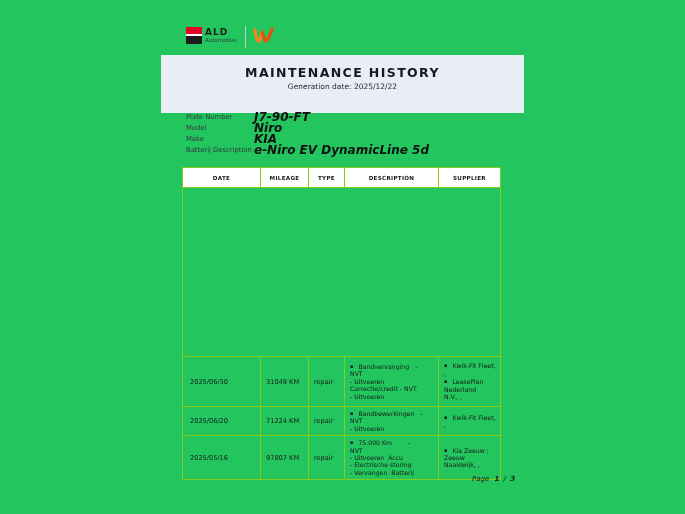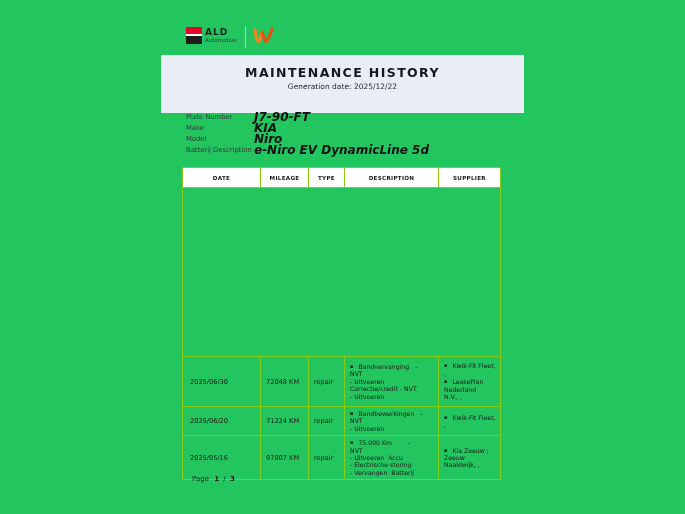--- a/index.html
+++ b/index.html
@@ -37,21 +37,21 @@
   td.c-date, td.c-mileage, td.c-type { font-size:6.6px; padding-left:7px; color:#1a1a1a; }
   td.c-mileage { padding-left:5px; }
   td.c-type { padding-left:5px;margin-left:30px; }
   td.c-desc, td.c-supp { vertical-align:top; padding:3px 2px 2px 5px; font-size:6.2px; line-height:7.4px; color:#1a1a1a; }
   .r1 td { height:50px; } .r2 td { height:28px; } .r3 td { height:38px; }
   .bullet-item { margin-bottom:1px; }
   .bullet { font-size:5px; margin-right:5px; vertical-align:top; }
   .item-text { white-space:pre-wrap; display:inline; }
 
   
-  .footer { position:absolute; left:192px; top:475px; width:339px; font-size:7px; color:#1a1a1a; }
+  .footer { position:absolute; left:176px; top:475px; width:339px; text-align:right; font-size:7px; color:#1a1a1a;font-style:italic; }
   .footer b { font-weight:bold; }
   .footer .sep { margin:0 2px; }
   .footer .num { margin-left:3px; }
 </style>
 </head>
 <body>
 
 <div class="page">
 
   <div class="brand-row">
@@ -73,26 +73,26 @@
     <div class="banner-title">MAINTENANCE HISTORY</div>
     <div class="banner-subtitle">Generation date: 2025/12/22</div>
   </div>
 
   <div class="details">
     <div class="detail-row">
       <div class="detail-label">Plate Number</div>
       <div class="detail-value">J7-90-FT</div>
     </div>
     <div class="detail-row">
+      <div class="detail-label">Model</div>
+      <div class="detail-value">Niro</div>
+    </div>
+    <div class="detail-row">
       <div class="detail-label">Make</div>
       <div class="detail-value">KIA</div>
-    </div>
-    <div class="detail-row">
-      <div class="detail-label">Model</div>
-      <div class="detail-value">Niro</div>
     </div>
     <div class="detail-row">
       <div class="detail-label">Batterij Description</div>
       <div class="detail-value">e-Niro EV DynamicLine 5d</div>
     </div>
   </div>
 
   <div class="mt-wrap">
     <table class="mt">
       <colgroup>
@@ -109,21 +109,21 @@
         <th>TYPE</th>
         <th>DESCRIPTION</th>
         <th>SUPPLIER</th>
       </tr>
       <tr class="spacer">
             <td colspan="5"></td>
           </tr>
 
       <tr class="r1">
         <td class="c-date">2025/06/30</td>
-        <td class="c-mileage">72048 KM</td>
+        <td class="c-mileage">31049 KM</td>
         <td class="c-type">repair</td>
         <td class="c-desc">
           <div class="bullet-item"><span class="bullet">▪</span><span class="item-text">Bandvervanging   -
 NVT
 - Uitvoeren
 Correctie/credit - NVT
 - Uitvoeren</span></div>
         </td>
         <td class="c-supp">
           <div class="bullet-item"><span class="bullet">▪</span><span class="item-text">Kwik-Fit Fleet,

